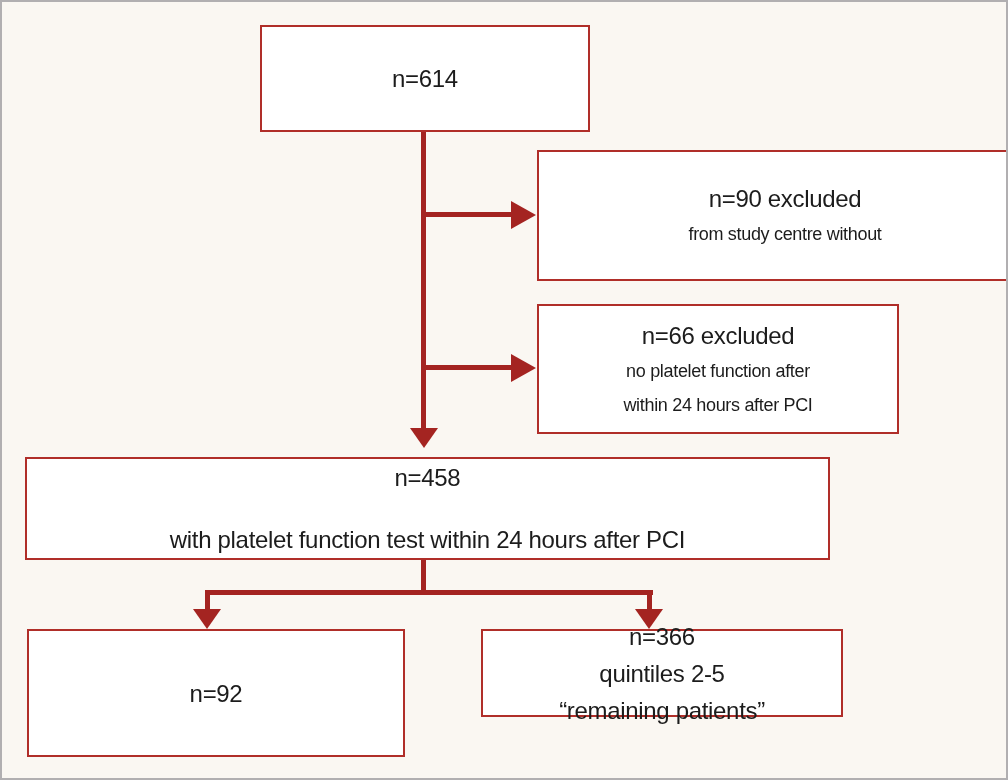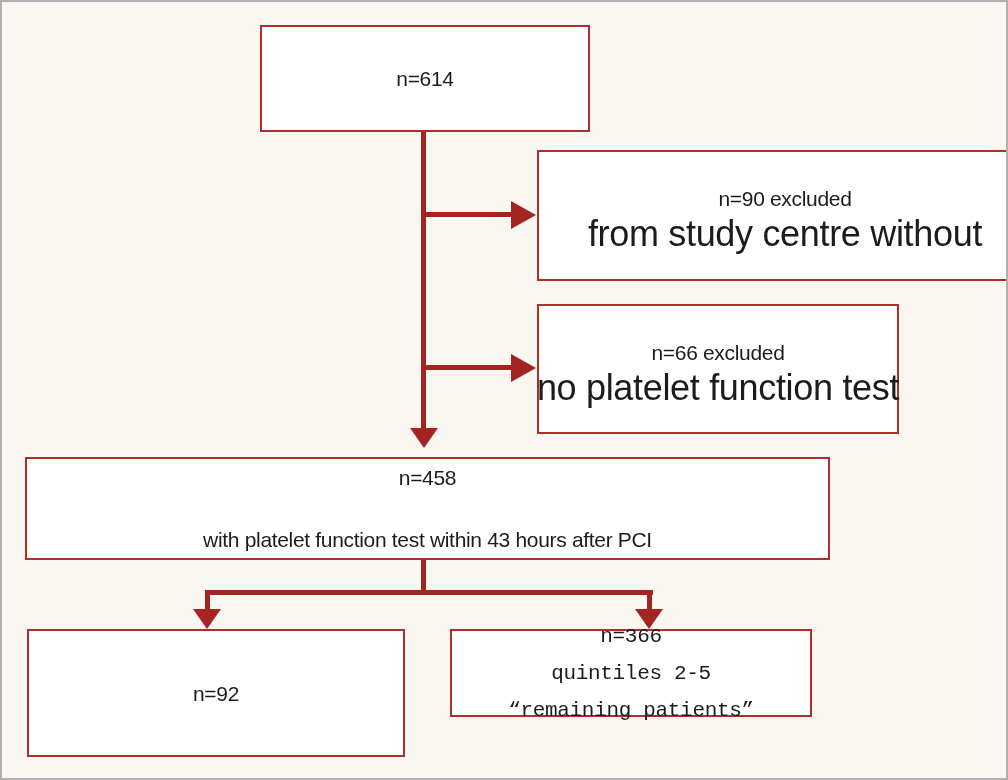--- a/index.html
+++ b/index.html
@@ -30,22 +30,22 @@
     border:2px solid var(--box-border);
     box-sizing:border-box;
     display:flex;
     flex-direction:column;
     justify-content:center;
     align-items:center;
     text-align:center;
     color:var(--text);
     letter-spacing:-0.02em;
   }
-  .t-main{font-size:21px;line-height:37px;white-space:nowrap;}
-  .t-sub{font-size:36px;line-height:34px;white-space:nowrap;}
+  .t-main{font-size:24px;line-height:37px;white-space:nowrap;}
+  .t-sub{font-size:18px;line-height:34px;white-space:nowrap;}
   .hline,.vline{position:absolute;background:var(--line);}
   .arrow-right{
     position:absolute;width:0;height:0;
     border-top:14px solid transparent;
     border-bottom:14px solid transparent;
     border-left:25px solid var(--line);
   }
   .arrow-down{
     position:absolute;width:0;height:0;
     border-left:14px solid transparent;
@@ -80,31 +80,32 @@
     <div class="t-main">n=614</div>
   </div>
 
   <div class="fbox" style="left:535px;top:148px;width:496px;height:131px;">
     <div class="t-main">n=90 excluded</div>
     <div class="t-sub">from study centre without</div>
   </div>
 
   <div class="fbox" style="left:535px;top:302px;width:362px;height:130px;">
     <div class="t-main">n=66 excluded</div>
-    <div class="t-sub">no platelet function test</div>
+    <div class="t-sub">no platelet function after</div>
+    <div class="t-sub">within 24 hours after PCI</div>
   </div>
 
   <div class="fbox" style="left:23px;top:455px;width:805px;height:103px;justify-content:space-between;">
     <div class="t-main">n=458</div>
-    <div class="t-main">with platelet function test within 43 hours after PCI</div>
+    <div class="t-main">with platelet function test within 24 hours after PCI</div>
   </div>
 
   <div class="fbox" style="left:25px;top:627px;width:378px;height:128px;">
     <div class="t-main">n=92</div>
   </div>
 
-  <div class="fbox" style="left:448px;top:627px;width:362px;height:88px;font-family:Liberation Mono, monospace;">
+  <div class="fbox" style="left:479px;top:627px;width:362px;height:88px;">
     <div class="t-main">n=366</div>
     <div class="t-main">quintiles 2-5</div>
     <div class="t-main">“remaining patients”</div>
   </div>
 
 </div>
 
 </body></html>

